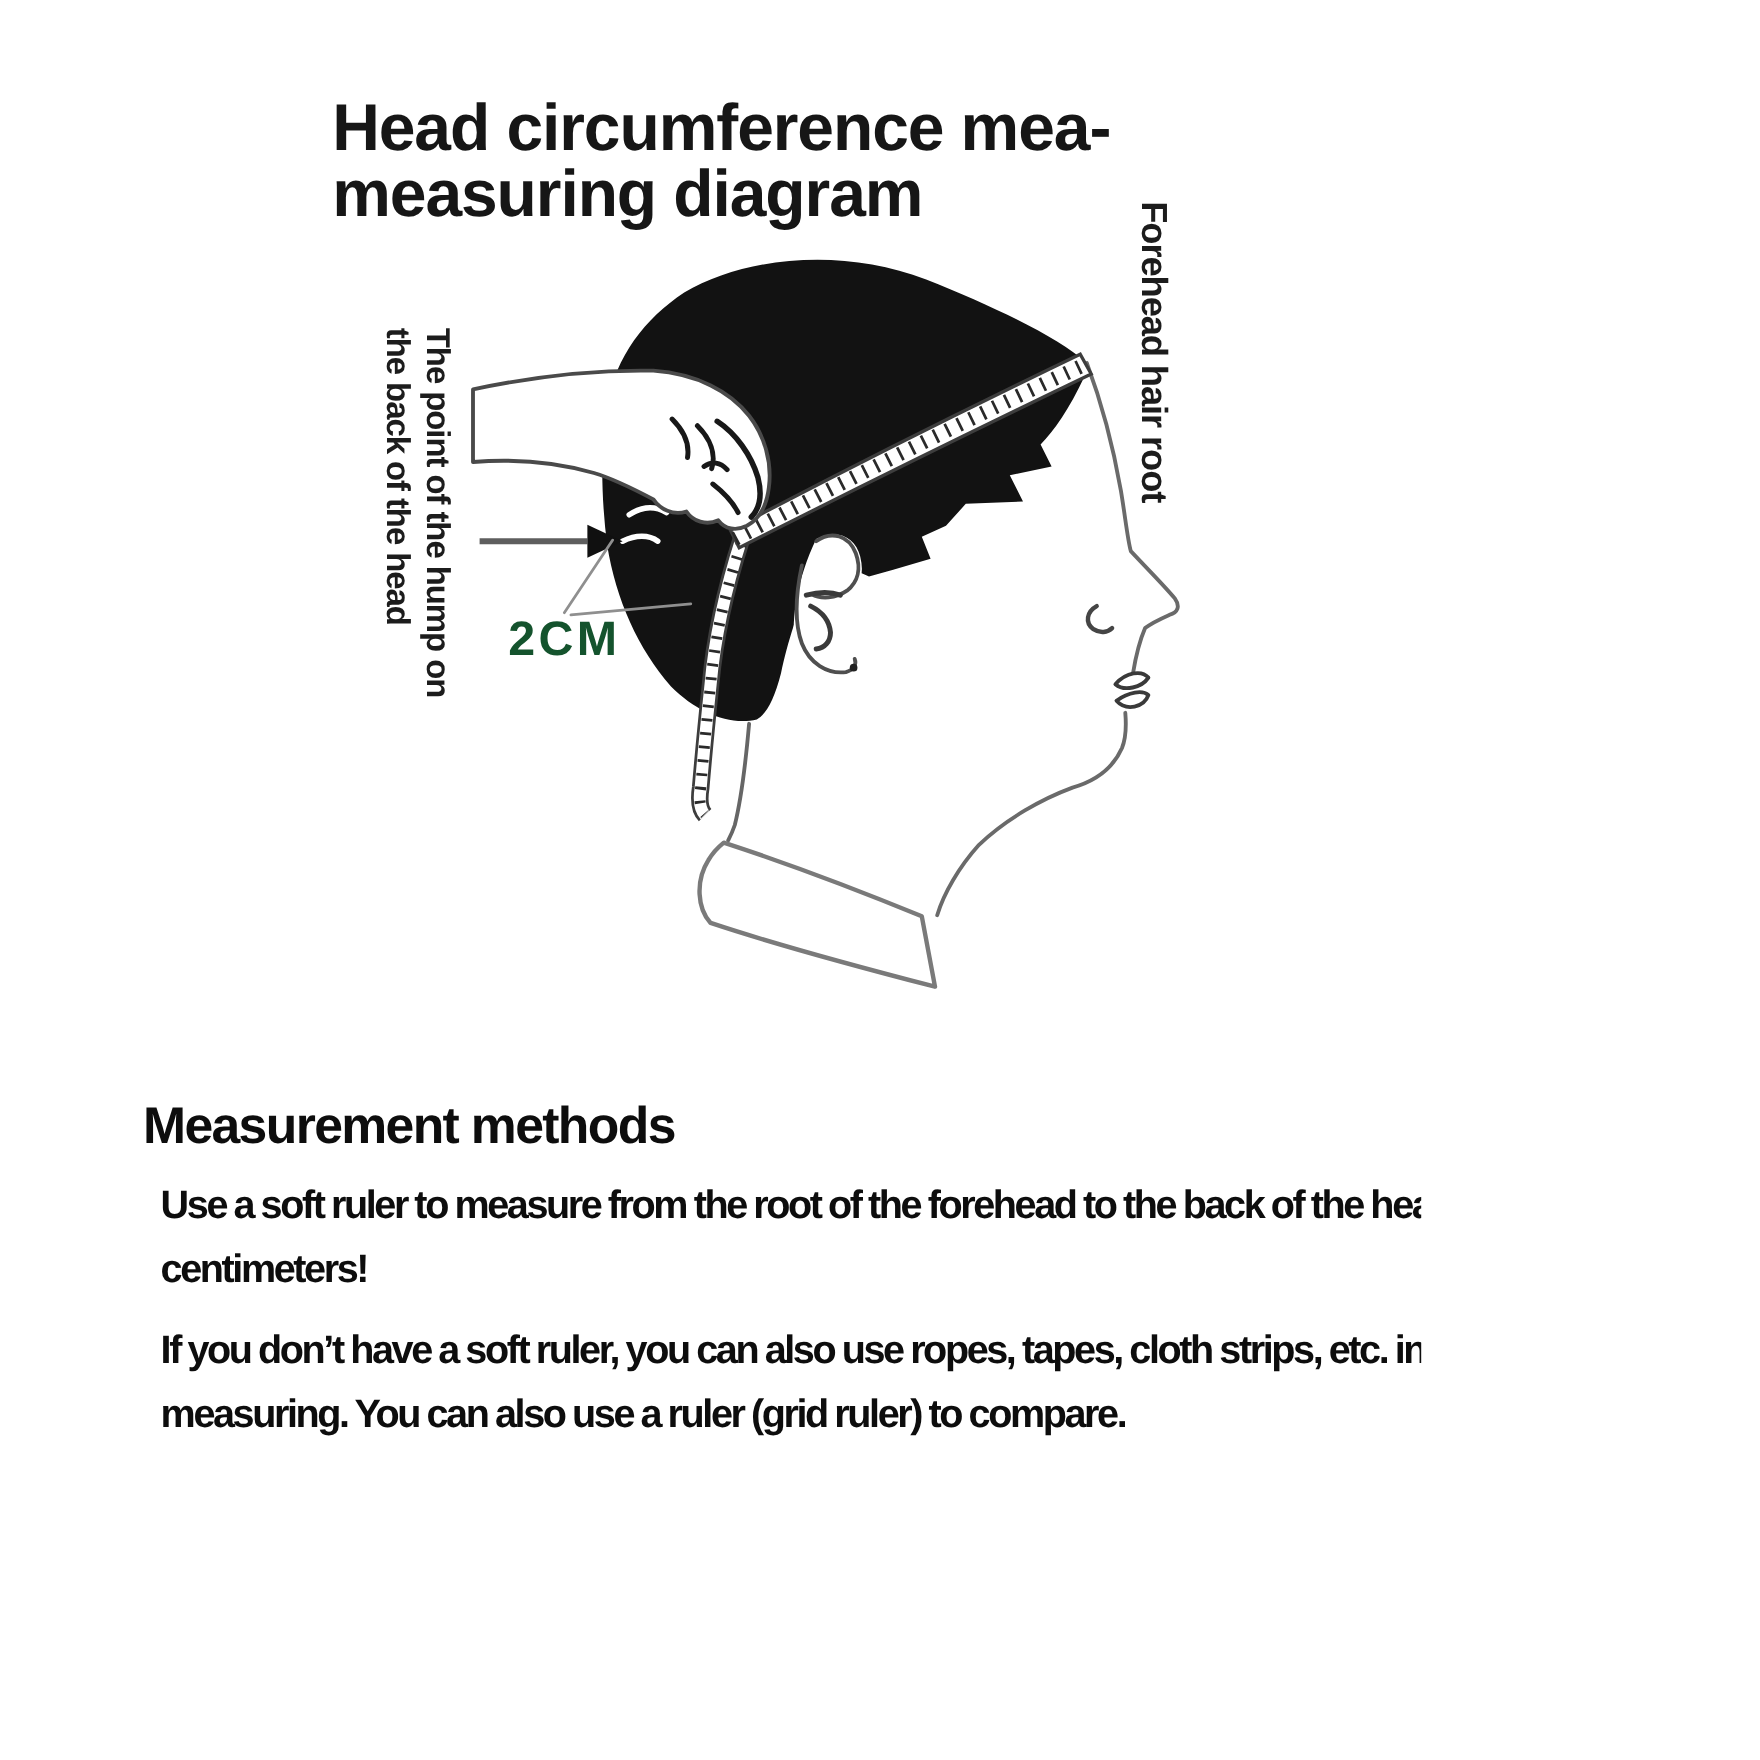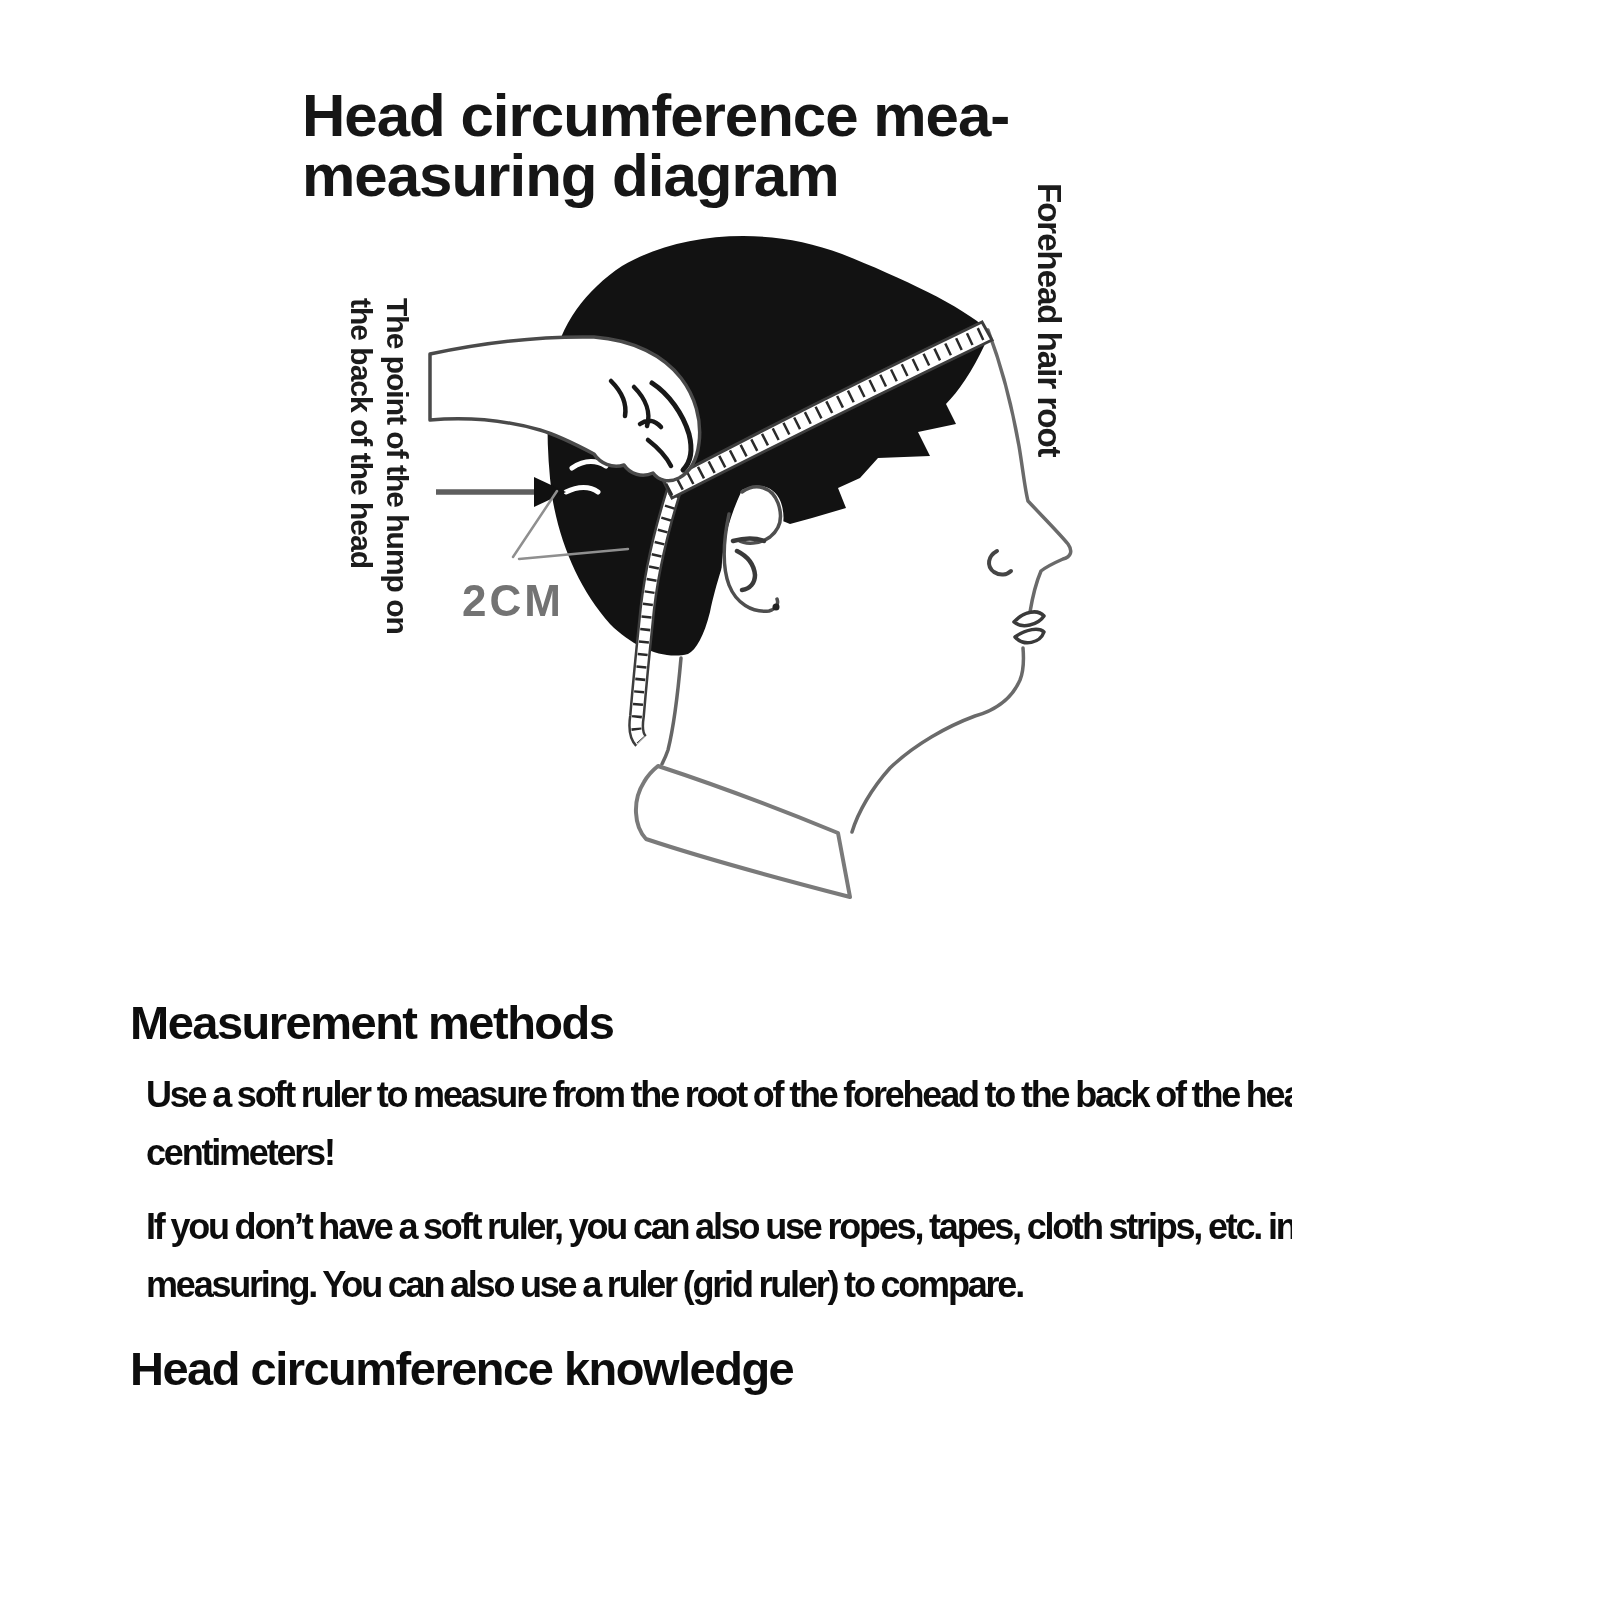--- a/index.html
+++ b/index.html
@@ -33,23 +33,23 @@
     line-height: 38px; color: #1c1c1c;
   }
   .label-hump {
     position: absolute; left: 415px; top: 298px;
     transform: rotate(90deg); transform-origin: 0 0;
     white-space: nowrap;
     font-size: 30px; font-weight: 700; letter-spacing: -1px;
     line-height: 36px; color: #1c1c1c;
   }
   .label-2cm {
-    position: absolute; left: 462px; top: 576px;
+    position: absolute; left: 462px; top: 556px;
     font-size: 44px; font-weight: 700; letter-spacing: 3px;
-    color: #737373;
+    color: #14532d;
   }
   .textblock {
     position: absolute; left: 130px; top: 996px;
     width: 1395px;
   }
   .textblock h2 {
     margin: 0 0 12px 0;
     font-size: 47px; line-height: 54px;
     letter-spacing: -1.5px; font-weight: 700;
     color: #0d0d0d;
@@ -177,17 +177,16 @@
 
   <div class="label-2cm">2CM</div>
 
   <div class="textblock">
     <section>
       <h2>Measurement methods</h2>
       <p>Use a soft ruler to measure from the root of the forehead to the back of the head. The unit is centimeters!</p>
       <p>If you don’t have a soft ruler, you can also use ropes, tapes, cloth strips, etc. instead of measuring. You can also use a ruler (grid ruler) to compare.</p>
     </section>
     <section>
-      <h2>Head circumference knowledge</h2>
     </section>
   </div>
 
 </div>
 
 </body></html>

